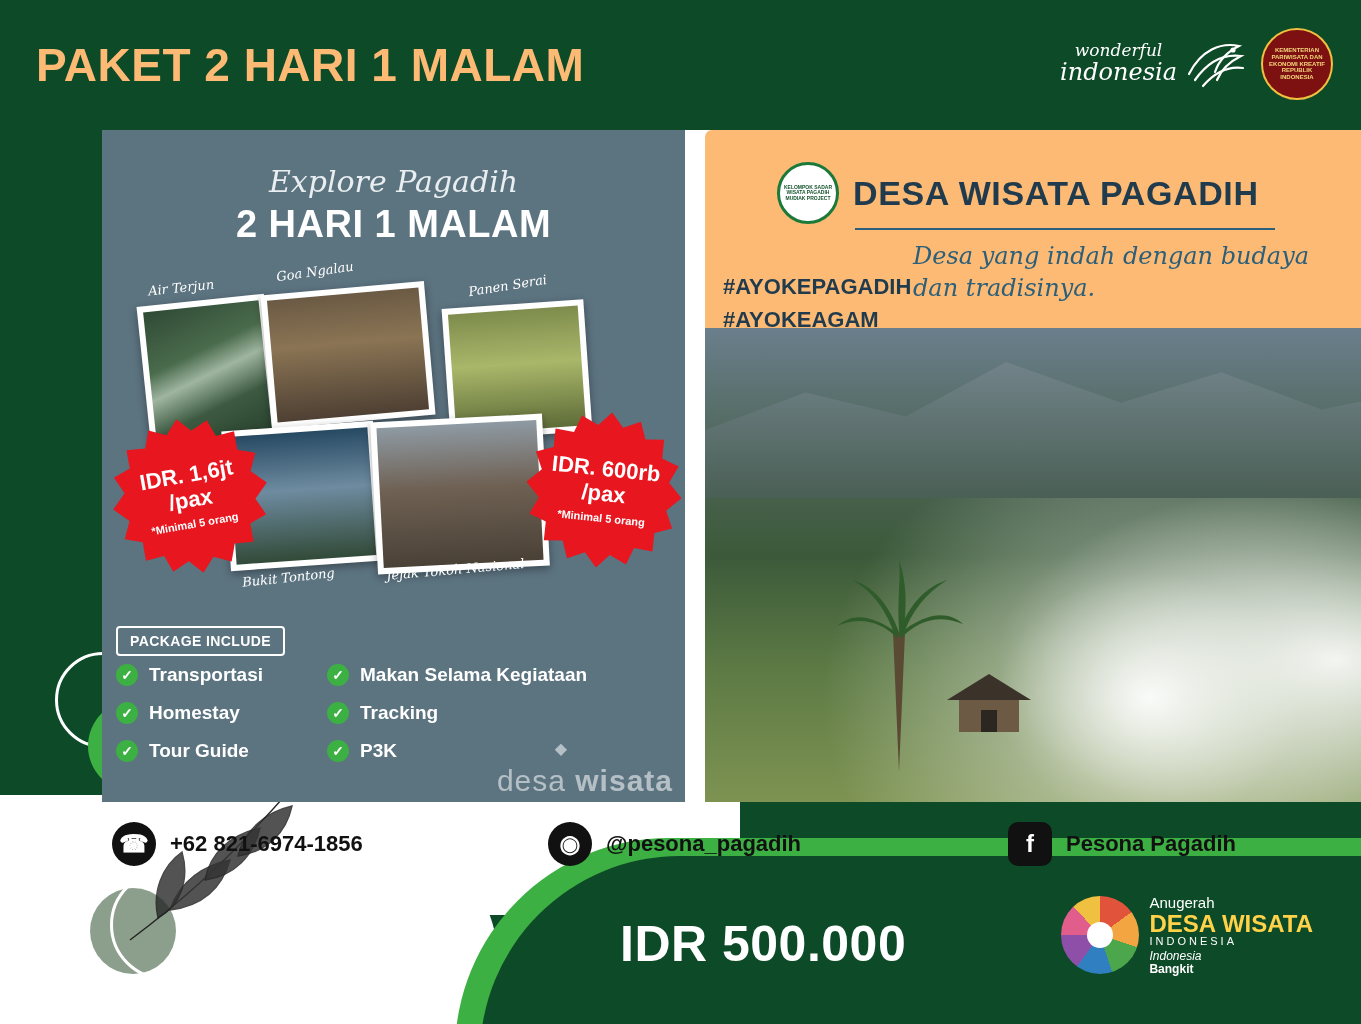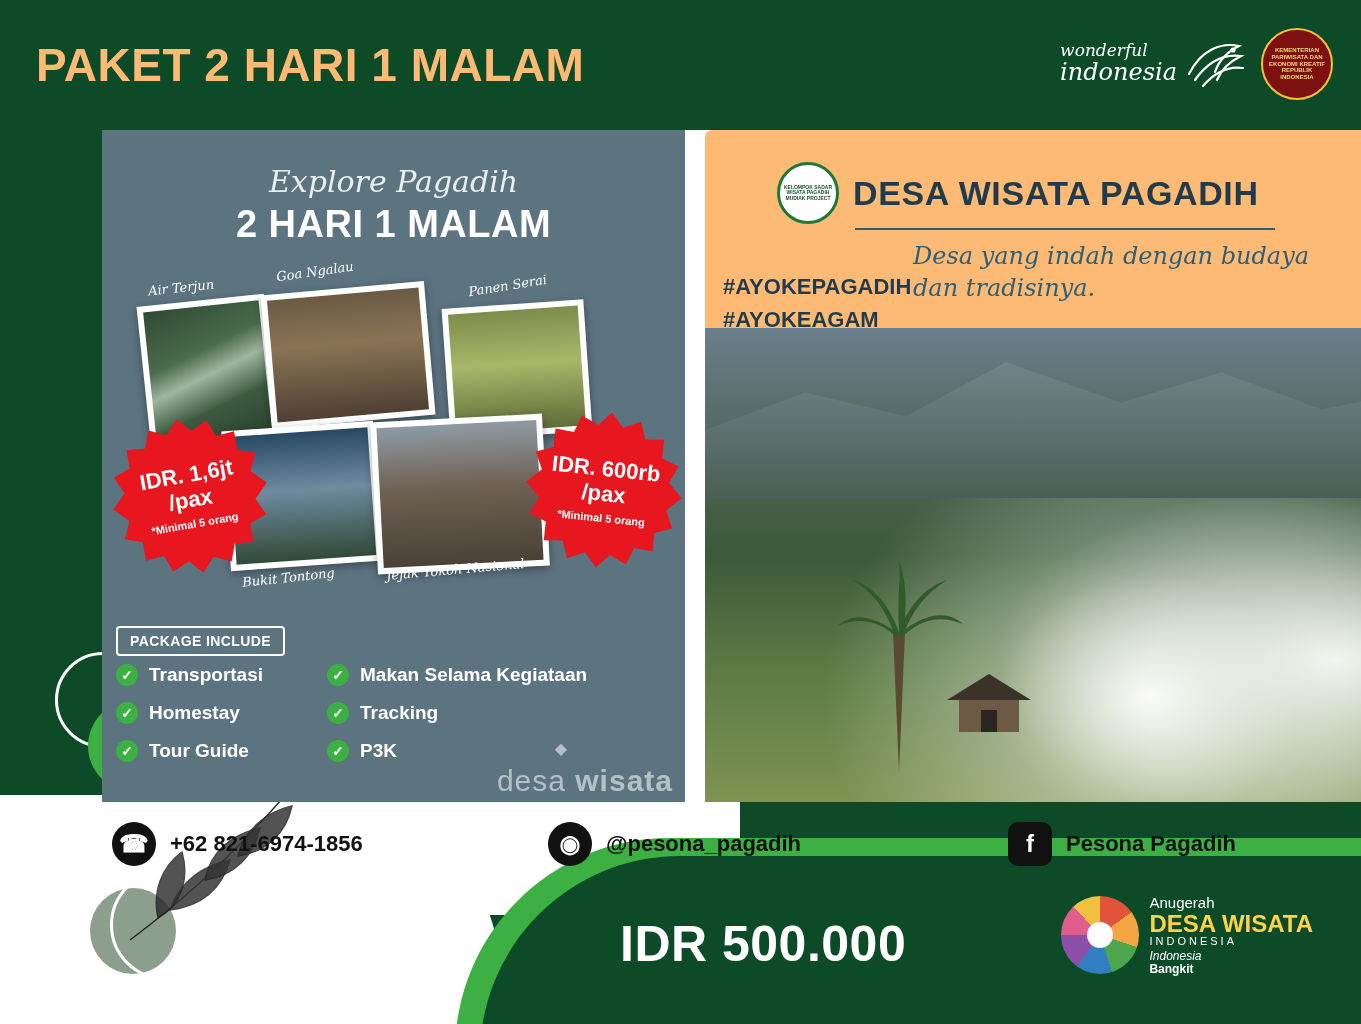--- a/index.html
+++ b/index.html
@@ -84,21 +84,21 @@
     position: absolute; left: 36px; top: 38px;
     font-size: 46px; font-weight: bold; color: #fdba74;
     letter-spacing: .5px; z-index: 6;
   }
   .logos {
     position: absolute; right: 28px; top: 28px;
     display: flex; align-items: center; gap: 14px; z-index: 6;
   }
   .wi-logo { display: flex; align-items: center; gap: 6px; }
   .wi-text { color: #ffffff; line-height: 1.05; }
-  .wi-text .l1 { font-size: 17px; font-family: "DejaVu Serif", serif; font-style: italic;}
+  .wi-text .l1 { font-size: 17px; font-family: "DejaVu Serif", serif; font-style: italic; text-align: center;}
   .wi-text .l2 { font-size: 24px; font-family: "DejaVu Serif", serif; font-style: italic;}
   .gov-seal {
     width: 72px; height: 72px; border-radius: 50%;
     border: 2px solid #f0c040; background: #7d1010;
     display: flex; align-items: center; justify-content: center;
     color: #f5d67a; font-size: 6px; text-align: center; line-height: 1.15;
     padding: 5px; font-weight: bold;
   }
   
   .card {

